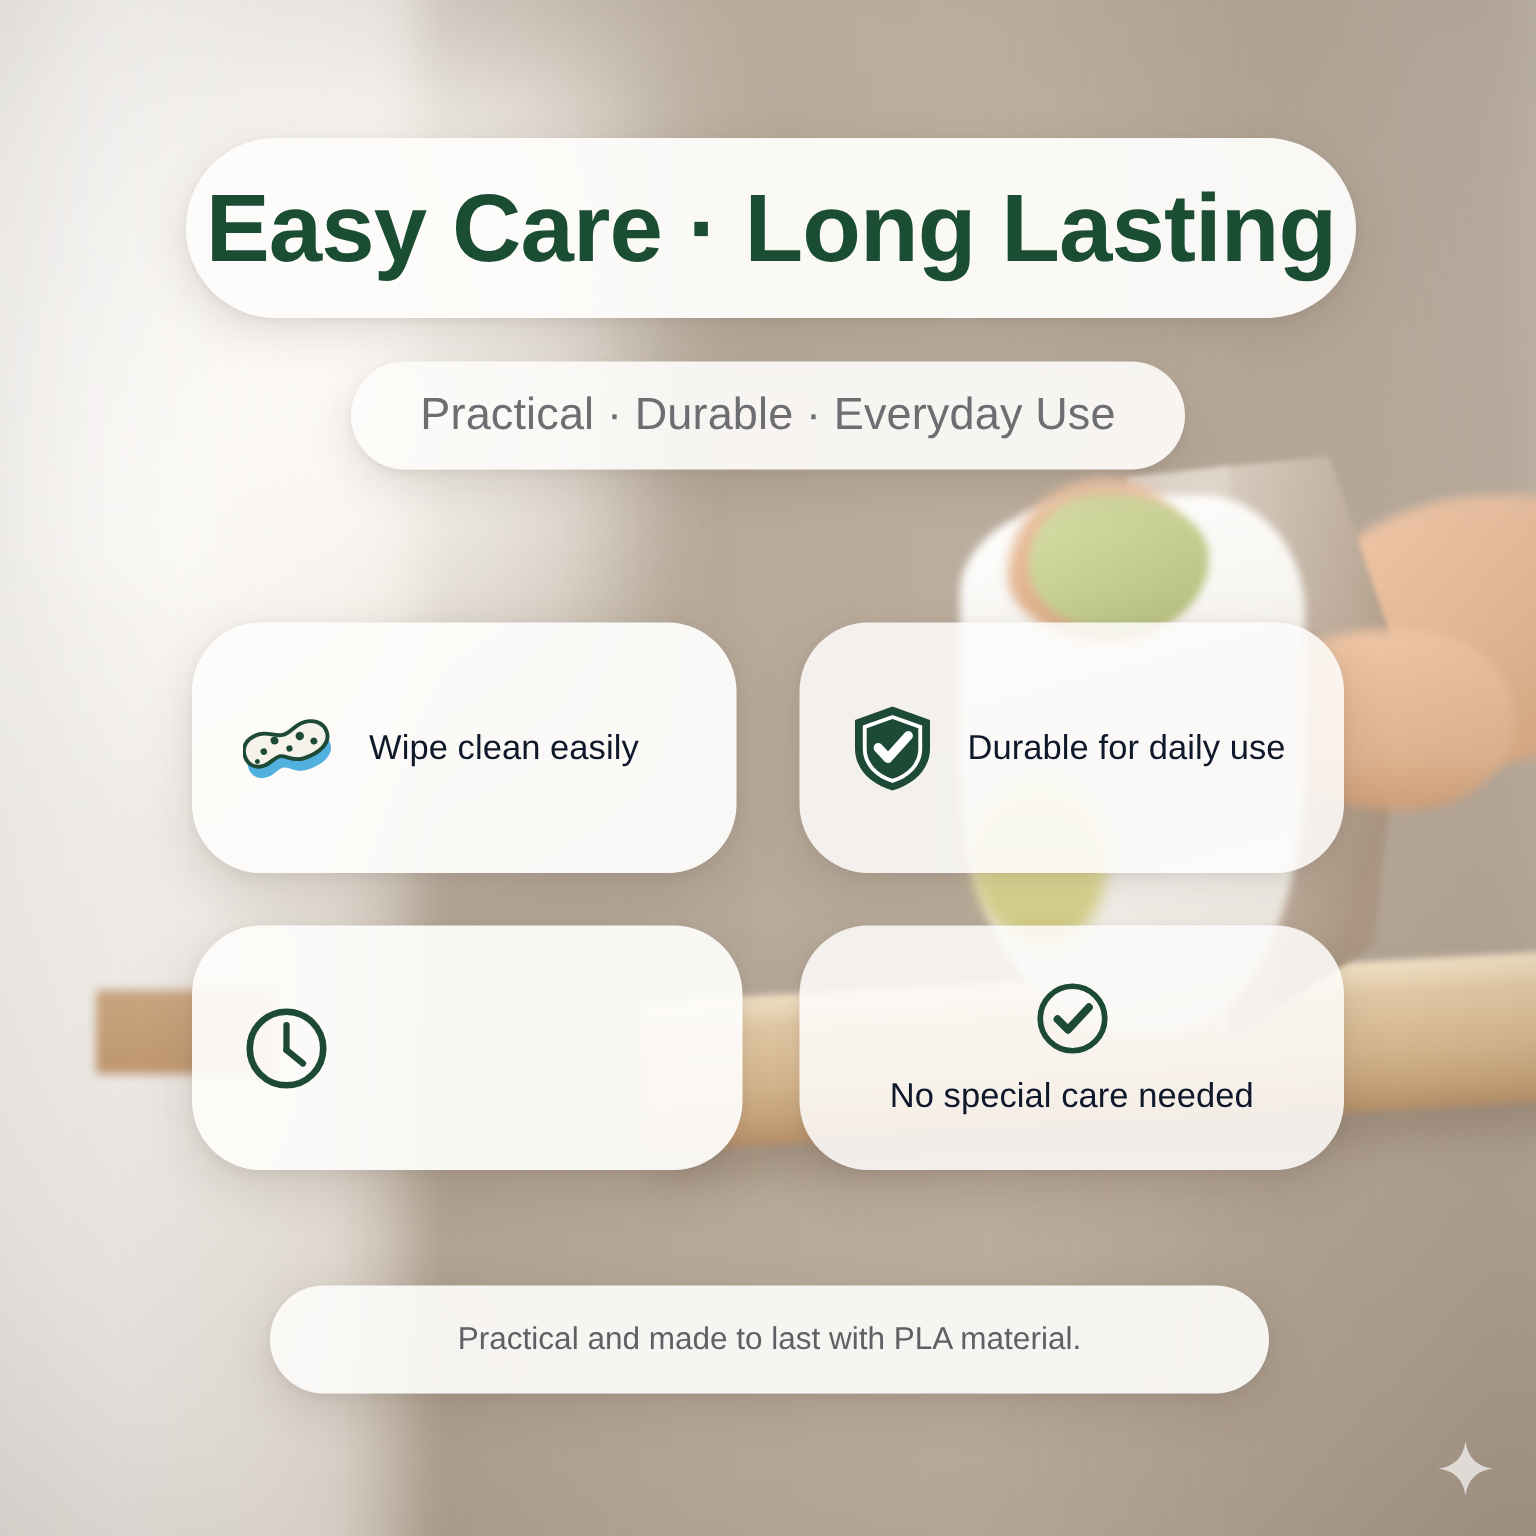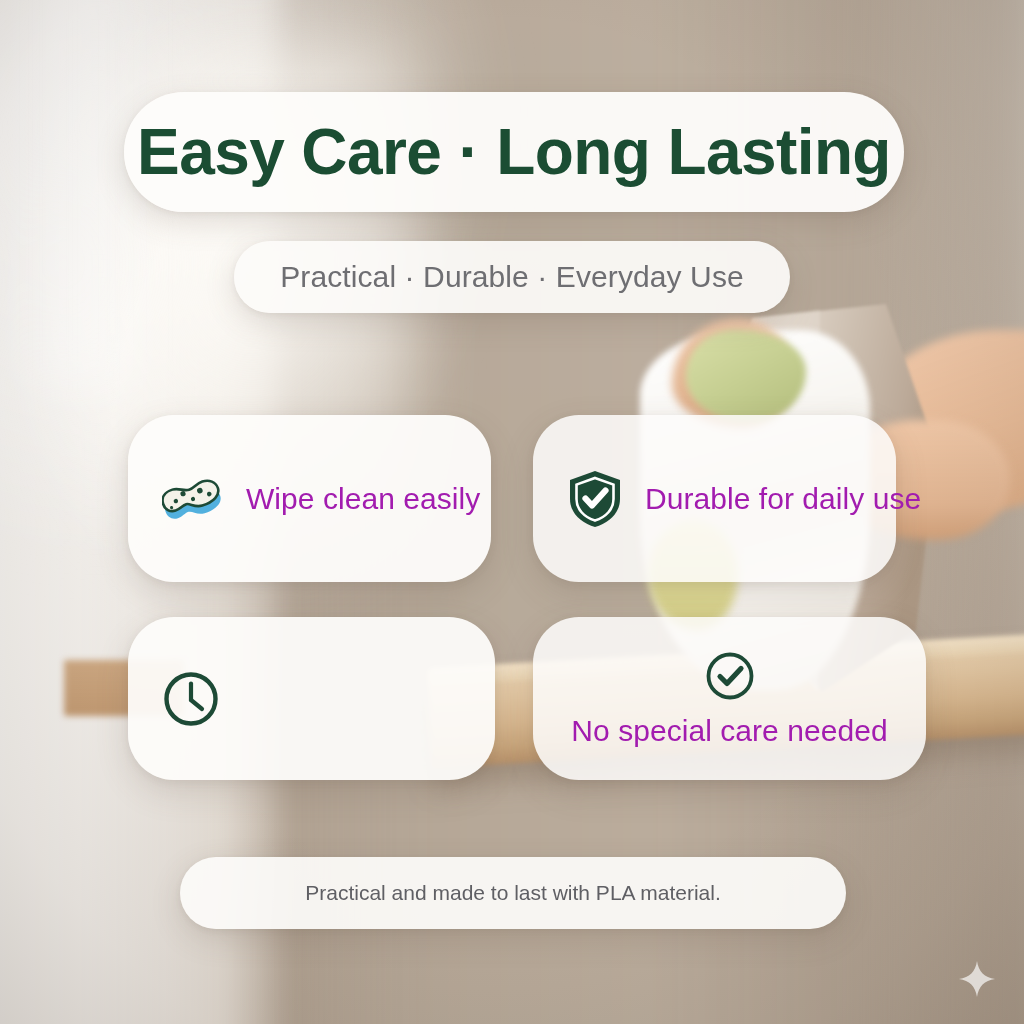--- a/index.html
+++ b/index.html
@@ -232,35 +232,35 @@
     padding: 0 34px;
   }
   .feature-card.vertical {
     flex-direction: column;
     justify-content: center;
     gap: 12px;
     padding: 0 22px;
     text-align: center;
   }
   .feature-label {
-    color: #a21caf;
-    font-size: 30px;
+    color: #0f172a;
+    font-size: 23px;
     font-weight: 400;
     letter-spacing: 0.05px;
     white-space: nowrap;
   }
   .feature-icon { flex: 0 0 auto; line-height: 0; }
 
   #card-wipe     { left: 128px; top: 415px; width: 363px; height: 167px;
                    background: rgba(253,252,250,0.955); }
   #card-durable  { left: 533px; top: 415px; width: 363px; height: 167px;
                    background: rgba(253,252,250,0.86); }
   #card-shape    { left: 128px; top: 617px; width: 367px; height: 163px;
                    background: rgba(253,252,250,0.94); }
-  #card-nocare   { left: 533px; top: 617px; width: 393px; height: 163px;
+  #card-nocare   { left: 533px; top: 617px; width: 363px; height: 163px;
                    background: rgba(253,252,250,0.86); }
 
   
   #footer-pill {
     left: 180px; top: 857px; width: 666px; height: 72px;
     border-radius: 36px;
     background: rgba(252,251,249,0.93);
   }
   #footer-text {
     color: #5F5F64;

